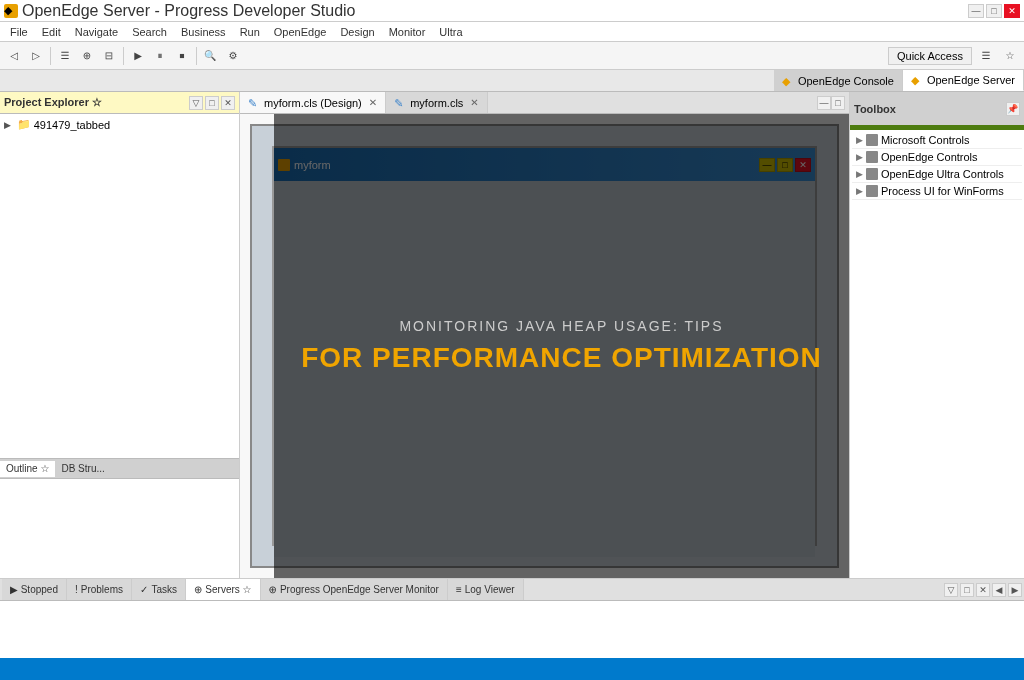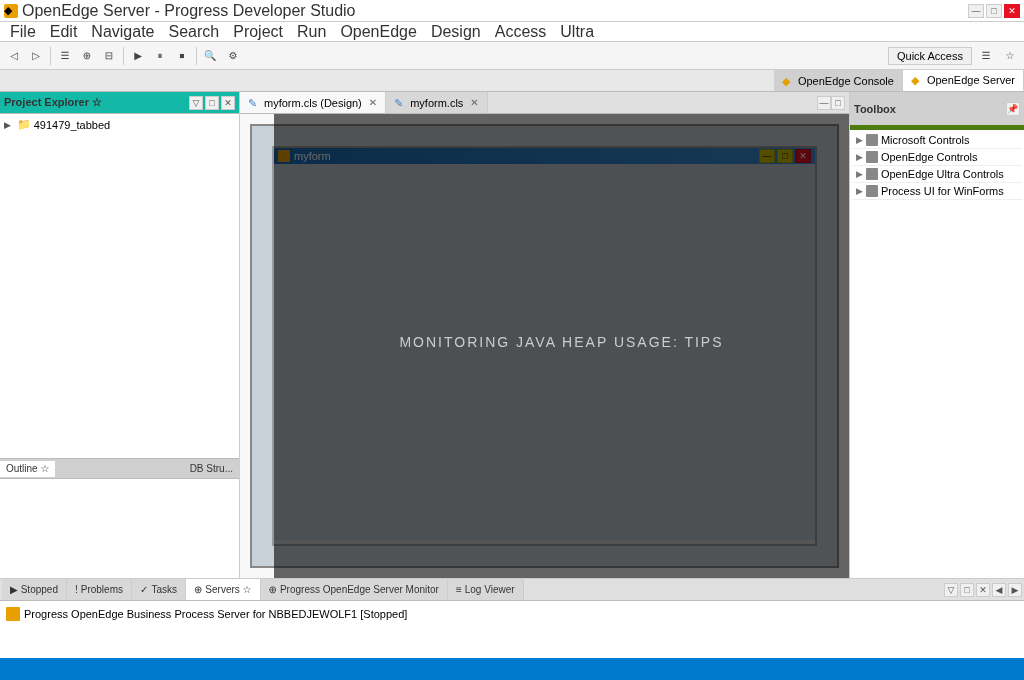--- a/index.html
+++ b/index.html
@@ -9,21 +9,21 @@
     #title-bar { background: #fff; border-bottom: 1px solid #ccc; height: 22px; display: flex; align-items: center; justify-content: space-between; padding: 0 4px; }
     #title-bar-left { display: flex; align-items: center; gap: 4px; }
     #title-bar-icon { width: 14px; height: 14px; background: #e8a000; display: inline-block; border-radius: 2px; }
     #title-bar-title { font-size: 16px; color: #333; }
     #title-bar-controls { display: flex; gap: 2px; }
     .win-btn { width: 16px; height: 14px; display: flex; align-items: center; justify-content: center; font-size: 9px; cursor: pointer; color: #555; background: #f0f0f0; border: 1px solid #ccc; }
     .win-btn.close { background: #e81123; color: #fff; border-color: #e81123; }
 
     
     #menu-bar { background: #fff; border-bottom: 1px solid #ccc; height: 20px; display: flex; align-items: center; padding: 0 4px; gap: 2px; }
-    .menu-item { padding: 2px 6px; font-size: 16px; cursor: pointer; color: #333; }
+    .menu-item { padding: 2px 6px; font-size: 11px; cursor: pointer; color: #333; }
 
     
     #toolbar { background: #f5f5f5; border-bottom: 1px solid #ccc; height: 28px; display: flex; align-items: center; padding: 0 4px; gap: 2px; }
     .tb-btn { width: 20px; height: 20px; display: flex; align-items: center; justify-content: center; font-size: 10px; cursor: pointer; border: 1px solid transparent; color: #444; }
     .tb-sep { width: 1px; height: 18px; background: #ccc; margin: 0 2px; }
     #quick-access-area { margin-left: auto; display: flex; align-items: center; gap: 4px; }
     #quick-access-btn { background: #f0f0f0; border: 1px solid #ccc; padding: 2px 8px; font-size: 11px; cursor: pointer; }
 
     
     #top-tab-bar { background: #e8e8e8; border-bottom: 1px solid #bbb; height: 22px; display: flex; align-items: stretch; }
@@ -31,47 +31,47 @@
     .top-tab.active { background: #fff; border-bottom: 1px solid #fff; }
     .top-tab:not(.active) { background: #d0d0d0; }
     .tab-icon { width: 12px; height: 12px; display: inline-block; }
     .tab-close { font-size: 10px; color: #666; margin-left: 3px; cursor: pointer; }
 
     
     #main-layout { display: flex; height: calc(680px - 22px - 20px - 28px - 22px - 22px - 22px); }
 
     
     #left-panel { width: 240px; background: #fff; border-right: 1px solid #ccc; display: flex; flex-direction: column; }
-    #left-panel-header { background: #14b8a6; height: 22px; display: flex; align-items: center; justify-content: space-between; padding: 0 4px; border-bottom: 1px solid #bbb; }
+    #left-panel-header { background: #fef9c3; height: 22px; display: flex; align-items: center; justify-content: space-between; padding: 0 4px; border-bottom: 1px solid #bbb; }
     #left-panel-header-title { font-size: 11px; font-weight: bold; color: #333; }
     #left-panel-header-controls { display: flex; gap: 2px; }
     .panel-btn { font-size: 9px; width: 14px; height: 14px; display: flex; align-items: center; justify-content: center; cursor: pointer; background: #f0f0f0; border: 1px solid #ccc; color: #555; }
     #project-tree { padding: 2px; flex: 1; overflow: auto; }
     .tree-item { display: flex; align-items: center; padding: 2px 2px; cursor: pointer; font-size: 11px; gap: 3px; }
     .tree-expand { font-size: 9px; color: #555; width: 10px; }
     .tree-folder-icon { color: #e8a000; font-size: 11px; }
 
     
     #outline-panel { height: 120px; border-top: 1px solid #bbb; background: #fff; }
-    #outline-tabs { background: #d0d0d0; height: 20px; display: flex; align-items: center; border-bottom: 1px solid #bbb; justify-content: space-between; }
+    #outline-tabs { background: #d0d0d0; height: 20px; display: flex; align-items: center; border-bottom: 1px solid #bbb; }
     .outline-tab { padding: 2px 6px; font-size: 10px; cursor: pointer; color: #333; white-space: nowrap; }
     .outline-tab.active { background: #fff; border-bottom: 1px solid #fff; }
     #outline-content { padding: 4px; font-size: 11px; color: #777; }
 
     
     #center-area { flex: 1; background: #f8f8f8; display: flex; flex-direction: column; position: relative; }
     #editor-tab-bar { background: #e0e0e0; height: 22px; display: flex; align-items: stretch; border-bottom: 1px solid #bbb; }
     .editor-tab { padding: 3px 8px; font-size: 11px; cursor: pointer; border-right: 1px solid #ccc; display: flex; align-items: center; gap: 4px; }
     .editor-tab.active { background: #f8f8f8; }
     .editor-tab:not(.active) { background: #d8d8d8; }
     .editor-tab-icon { width: 12px; height: 12px; }
     #editor-content { flex: 1; position: relative; overflow: hidden; }
     #form-designer { background: #c8d0d8; margin: 10px; border: 2px solid #888; position: relative; height: calc(100% - 20px); }
     #form-window { position: absolute; top: 20px; left: 20px; right: 20px; bottom: 20px; background: #d4d4d4; border: 2px solid #999; }
-    #form-titlebar { background: linear-gradient(to right, #1a6eb5, #3a8fd5); height: 16px; display: flex; align-items: center; justify-content: space-between; padding: 8px 4px; }
+    #form-titlebar { background: linear-gradient(to right, #1a6eb5, #3a8fd5); height: 33px; display: flex; align-items: center; justify-content: space-between; padding: 8px 4px; }
     #form-title-text { color: #fff; font-size: 11px; display: flex; align-items: center; gap: 4px; }
     #form-win-icon { width: 12px; height: 12px; background: #e8a000; border-radius: 1px; }
     #form-win-controls { display: flex; gap: 2px; }
     .form-win-btn { width: 16px; height: 14px; display: flex; align-items: center; justify-content: center; font-size: 9px; }
     .form-win-btn.minimize { background: #d0c000; border: 1px solid #b0a000; }
     .form-win-btn.maximize { background: #d0c000; border: 1px solid #b0a000; }
     .form-win-btn.close { background: #e81123; border: 1px solid #c01020; color: #fff; }
     #form-body { background: #bfc8d0; height: calc(100% - 20px); }
 
     
@@ -116,25 +116,25 @@
     <div class="win-btn">□</div>
     <div class="win-btn close">✕</div>
   </div>
 </div>
 
 <div id="menu-bar">
   <span class="menu-item">File</span>
   <span class="menu-item">Edit</span>
   <span class="menu-item">Navigate</span>
   <span class="menu-item">Search</span>
-  <span class="menu-item">Project</span>
+  <span class="menu-item">Business</span>
   <span class="menu-item">Run</span>
   <span class="menu-item">OpenEdge</span>
   <span class="menu-item">Design</span>
-  <span class="menu-item">Access</span>
+  <span class="menu-item">Monitor</span>
   <span class="menu-item">Ultra</span>
 </div>
 
 <div id="toolbar">
   <div class="tb-btn">◁</div>
   <div class="tb-btn">▷</div>
   <div class="tb-sep"></div>
   <div class="tb-btn">☰</div>
   <div class="tb-btn">⊕</div>
   <div class="tb-btn">⊟</div>
@@ -221,20 +221,21 @@
               <div class="form-win-btn maximize">□</div>
               <div class="form-win-btn close">✕</div>
             </div>
           </div>
           <div id="form-body"></div>
         </div>
       </div>
 
       <div id="overlay">
         <div id="overlay-subtitle">MONITORING JAVA HEAP USAGE: TIPS</div>
+        <div id="overlay-title">FOR PERFORMANCE OPTIMIZATION</div>
       </div>
     </div>
   </div>
 
   <div id="right-panel">
     <div id="right-panel-header">
       <span id="right-panel-title">Toolbox</span>
       <div class="panel-btn">📌</div>
     </div>
     <div id="toolbox-list">
@@ -290,23 +291,17 @@
       <span>Log Viewer</span>
     </div>
     <div id="bottom-tab-controls">
       <div class="bt-btn">▽</div>
       <div class="bt-btn">□</div>
       <div class="bt-btn">✕</div>
       <div class="bt-btn">◀</div>
       <div class="bt-btn">▶</div>
     </div>
   </div>
-  <div id="bottom-content">
-    <div class="bottom-server-item">
-      <span class="server-icon"></span>
-      <span>Progress OpenEdge Business Process Server for NBBEDJEWOLF1 [Stopped]</span>
-    </div>
-  </div>
 </div>
 
 <div id="status-bar">
   <span></span>
 </div>
 
 </body></html>

